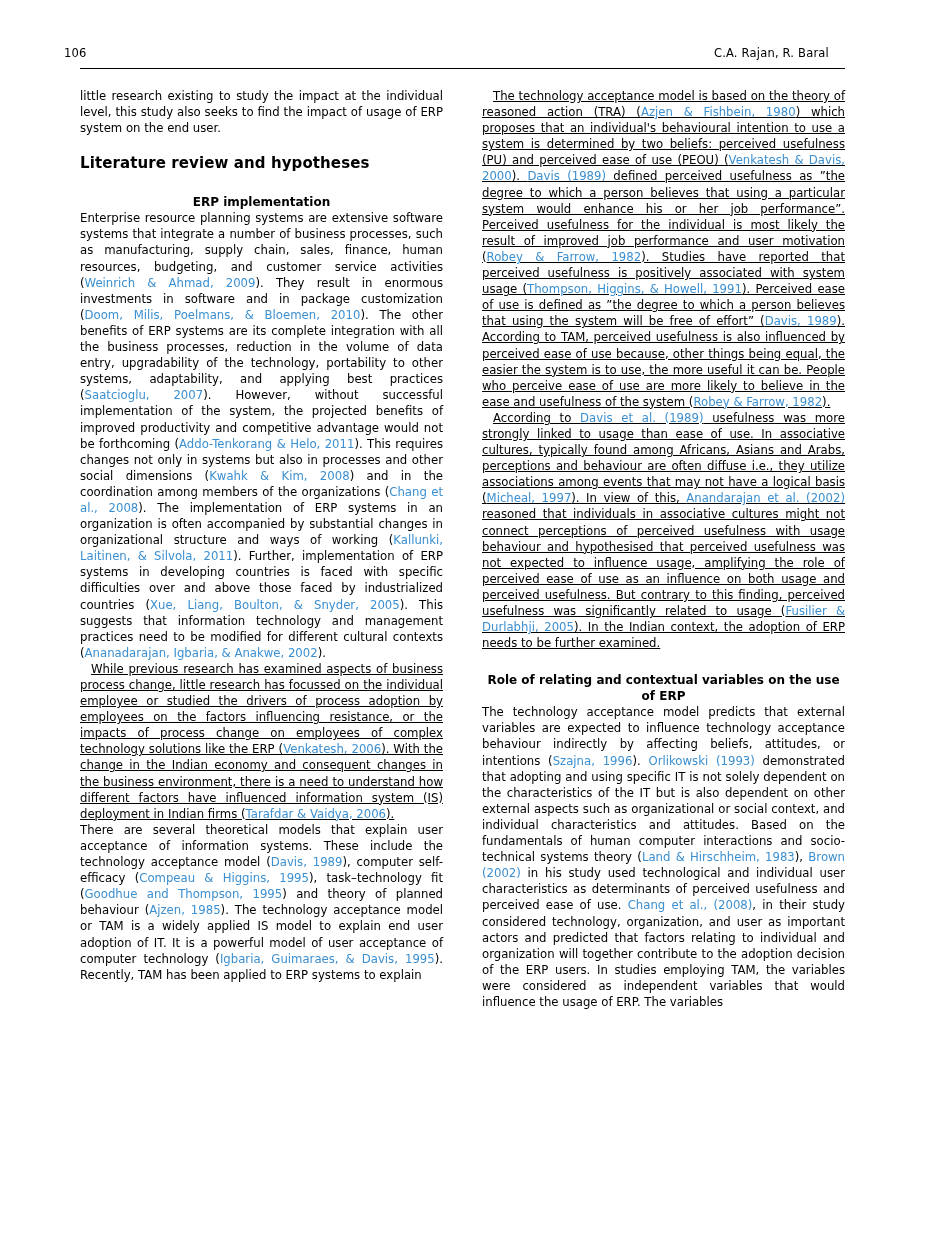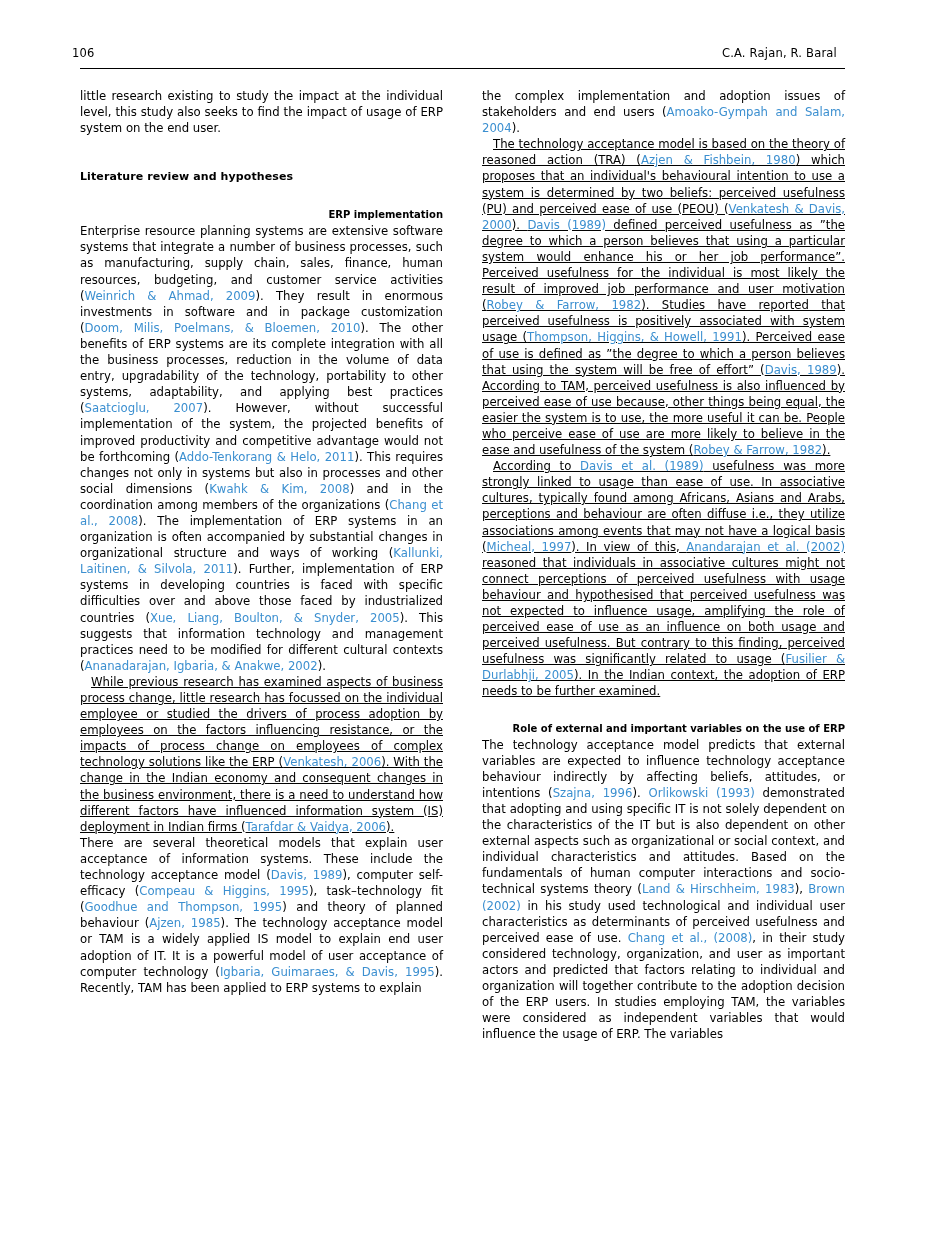--- a/index.html
+++ b/index.html
@@ -17,21 +17,21 @@
   }
   .page {
     position: absolute;
     left: 0; top: 0;
     width: 925px;
     height: 1234px;
     box-sizing: border-box;
   }
   .runhead {
     position: absolute;
-    left: 72px;
+    left: 64px;
     top: 46px;
     width: 765px;
     font-size: 11.5px;
     letter-spacing: 0.2px;
   }
   .runhead .pageno {
     float: left;
   }
   .runhead .authors {
     float: right;
@@ -64,33 +64,33 @@
   }
   p {
     margin: 0;
     text-indent: 0;
   }
   p.indent {
     text-indent: 11px;
     text-decoration: underline;
   }
   h2.section {
-    font-size: 11px;
+    font-size: 15px;
     font-weight: bold;
-    margin: 31px 0 0 0;
+    margin: 18px 0 0 0;
     line-height: 19px;
     text-align: left;
     letter-spacing: 0.1px;
   }
   h3.subsection {
-    font-size: 10px;
+    font-size: 12px;
     font-weight: bold;
     margin: 21px 0 0 0;
     line-height: 16px;
-    text-align: right;
+    text-align: center;
   }
   .after-head {
   }
   a.ref {
     color: #3b8fd0;
     text-decoration: none;
   }
 </style>
 </head>
 <body>
@@ -114,25 +114,24 @@
 
       <p class="after-head">Enterprise resource planning systems are extensive software systems that integrate a number of business processes, such as manufacturing, supply chain, sales, finance, human resources, budgeting, and customer service activities (<a class="ref" href="#">Weinrich &amp; Ahmad, 2009</a>). They result in enormous investments in software and in package customization (<a class="ref" href="#">Doom, Milis, Poelmans, &amp; Bloemen, 2010</a>). The other benefits of ERP systems are its complete integration with all the business processes, reduction in the volume of data entry, upgradability of the technology, portability to other systems, adaptability, and applying best practices (<a class="ref" href="#">Saatcioglu, 2007</a>). However, without successful implementation of the system, the projected benefits of improved productivity and competitive advantage would not be forthcoming (<a class="ref" href="#">Addo-Tenkorang &amp; Helo, 2011</a>). This requires changes not only in systems but also in processes and other social dimensions (<a class="ref" href="#">Kwahk &amp; Kim, 2008</a>) and in the coordination among members of the organizations (<a class="ref" href="#">Chang et al., 2008</a>). The implementation of ERP systems in an organization is often accompanied by substantial changes in organizational structure and ways of working (<a class="ref" href="#">Kallunki, Laitinen, &amp; Silvola, 2011</a>). Further, implementation of ERP systems in developing countries is faced with specific difficulties over and above those faced by industrialized countries (<a class="ref" href="#">Xue, Liang, Boulton, &amp; Snyder, 2005</a>). This suggests that information technology and management practices need to be modified for different cultural contexts (<a class="ref" href="#">Ananadarajan, Igbaria, &amp; Anakwe, 2002</a>).</p>
 
       <p class="indent">While previous research has examined aspects of business process change, little research has focussed on the individual employee or studied the drivers of process adoption by employees on the factors influencing resistance, or the impacts of process change on employees of complex technology solutions like the ERP (<a class="ref" href="#">Venkatesh, 2006</a>). With the change in the Indian economy and consequent changes in the business environment, there is a need to understand how different factors have influenced information system (IS) deployment in Indian firms (<a class="ref" href="#">Tarafdar &amp; Vaidya, 2006</a>).</p>
 
 
       <p class="after-head">There are several theoretical models that explain user acceptance of information systems. These include the technology acceptance model (<a class="ref" href="#">Davis, 1989</a>), computer self-efficacy (<a class="ref" href="#">Compeau &amp; Higgins, 1995</a>), task–technology fit (<a class="ref" href="#">Goodhue and Thompson, 1995</a>) and theory of planned behaviour (<a class="ref" href="#">Ajzen, 1985</a>). The technology acceptance model or TAM is a widely applied IS model to explain end user adoption of IT. It is a powerful model of user acceptance of computer technology (<a class="ref" href="#">Igbaria, Guimaraes, &amp; Davis, 1995</a>). Recently, TAM has been applied to ERP systems to explain</p>
     </div>
 
     <div class="col">
-      <p>the complex implementation and adoption issues of stakeholders and end users (<a class="ref" href="#">Amoako-Gympah and Salam, 2004</a>).</p>
 
       <p class="indent">The technology acceptance model is based on the theory of reasoned action (TRA) (<a class="ref" href="#">Azjen &amp; Fishbein, 1980</a>) which proposes that an individual's behavioural intention to use a system is determined by two beliefs: perceived usefulness (PU) and perceived ease of use (PEOU) (<a class="ref" href="#">Venkatesh &amp; Davis, 2000</a>). <a class="ref" href="#">Davis (1989)</a> defined perceived usefulness as ”the degree to which a person believes that using a particular system would enhance his or her job performance”. Perceived usefulness for the individual is most likely the result of improved job performance and user motivation (<a class="ref" href="#">Robey &amp; Farrow, 1982</a>). Studies have reported that perceived usefulness is positively associated with system usage (<a class="ref" href="#">Thompson, Higgins, &amp; Howell, 1991</a>). Perceived ease of use is defined as ”the degree to which a person believes that using the system will be free of effort” (<a class="ref" href="#">Davis, 1989</a>). According to TAM, perceived usefulness is also influenced by perceived ease of use because, other things being equal, the easier the system is to use, the more useful it can be. People who perceive ease of use are more likely to believe in the ease and usefulness of the system (<a class="ref" href="#">Robey &amp; Farrow, 1982</a>).</p>
 
       <p class="indent">According to <a class="ref" href="#">Davis et al. (1989)</a> usefulness was more strongly linked to usage than ease of use. In associative cultures, typically found among Africans, Asians and Arabs, perceptions and behaviour are often diffuse i.e., they utilize associations among events that may not have a logical basis (<a class="ref" href="#">Micheal, 1997</a>). In view of this, <a class="ref" href="#">Anandarajan et al. (2002)</a> reasoned that individuals in associative cultures might not connect perceptions of perceived usefulness with usage behaviour and hypothesised that perceived usefulness was not expected to influence usage, amplifying the role of perceived ease of use as an influence on both usage and perceived usefulness. But contrary to this finding, perceived usefulness was significantly related to usage (<a class="ref" href="#">Fusilier &amp; Durlabhji, 2005</a>). In the Indian context, the adoption of ERP needs to be further examined.</p>
 
-      <h3 class="subsection">Role of external and important variables on the use of ERP</h3>
+      <h3 class="subsection">Role of relating and contextual variables on the use of ERP</h3>
 
       <p class="after-head">The technology acceptance model predicts that external variables are expected to influence technology acceptance behaviour indirectly by affecting beliefs, attitudes, or intentions (<a class="ref" href="#">Szajna, 1996</a>). <a class="ref" href="#">Orlikowski (1993)</a> demonstrated that adopting and using specific IT is not solely dependent on the characteristics of the IT but is also dependent on other external aspects such as organizational or social context, and individual characteristics and attitudes. Based on the fundamentals of human computer interactions and socio-technical systems theory (<a class="ref" href="#">Land &amp; Hirschheim, 1983</a>), <a class="ref" href="#">Brown (2002)</a> in his study used technological and individual user characteristics as determinants of perceived usefulness and perceived ease of use. <a class="ref" href="#">Chang et al., (2008)</a>, in their study considered technology, organization, and user as important actors and predicted that factors relating to individual and organization will together contribute to the adoption decision of the ERP users. In studies employing TAM, the variables were considered as independent variables that would influence the usage of ERP. The variables</p>
     </div>
 
   </div>
 </div>
 
 </body></html>

